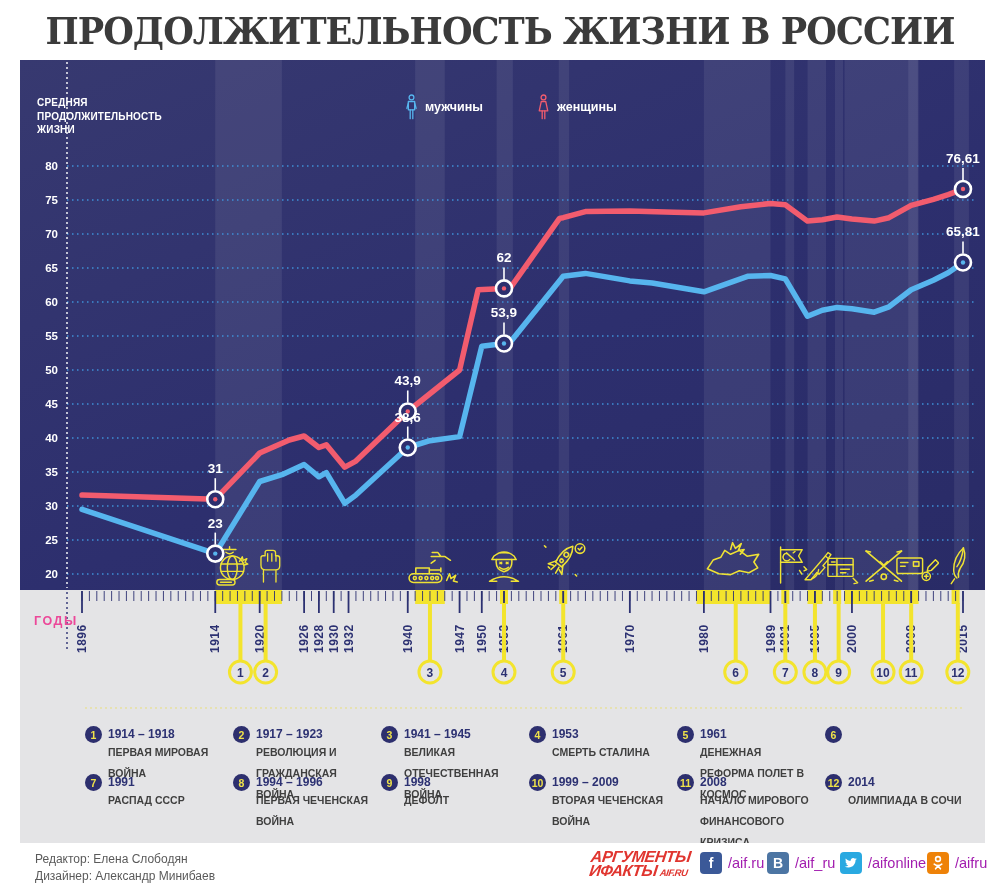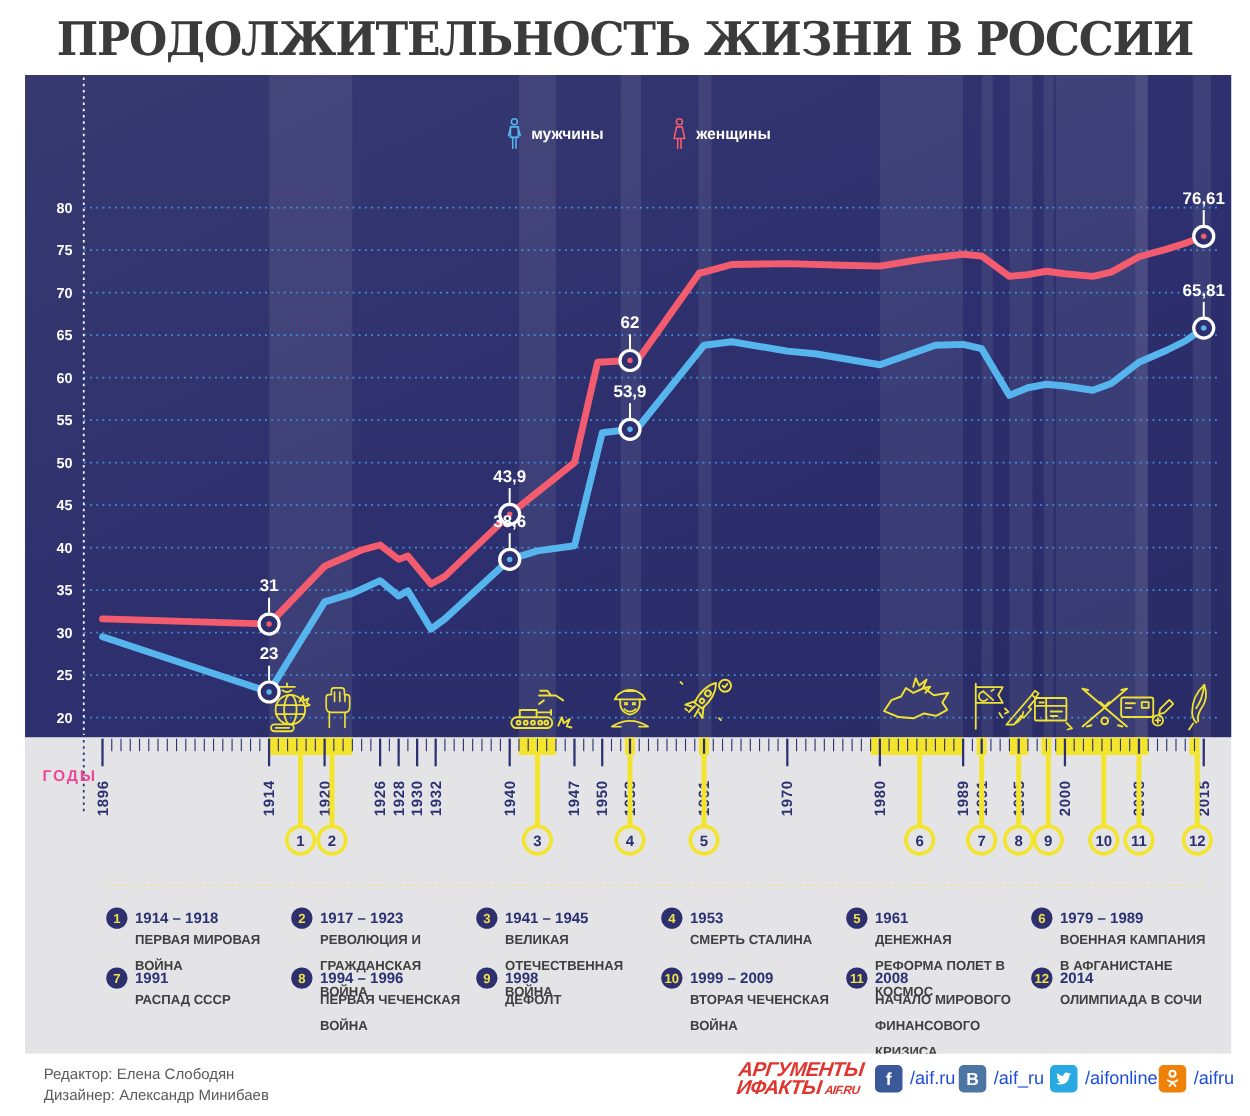--- a/index.html
+++ b/index.html
@@ -33,21 +33,21 @@
         transform:skewX(-7deg);line-height:14px;}
   .logo .l1{font-size:16px;letter-spacing:-.5px;}
   .logo .l2{font-size:16px;letter-spacing:-.5px;}
   .logo .suffix{font-size:9.5px;margin-left:3px;}
   .soc{position:absolute;top:9px;display:flex;align-items:center;gap:6px;text-decoration:none;cursor:pointer;}
   #soc-fb{left:700px;} #soc-vk{left:767px;} #soc-tw{left:840px;text-align:right;} #soc-ok{left:927px;}
   .soc-ico{width:22px;height:22px;border-radius:4px;display:flex;align-items:center;justify-content:center;
            color:#fff;font-weight:bold;font-size:14px;}
   .soc-ico.fb{background:#3b5998;} .soc-ico.vk{background:#4c75a3;}
   .soc-ico.tw{background:#29a9e1;} .soc-ico.ok{background:#ee8208;}
-  .soc-handle{color:#1d4ed8;font-size:14.5px;}
+  .soc-handle{color:#a21caf;font-size:14.5px;}
   svg text{font-family:"Liberation Sans",sans-serif;font-weight:bold;}
   .ylab{fill:#ffffff;font-size:11.5px;}
   .xlab{fill:#2c3172;font-size:12px;letter-spacing:.5px;}
   .mlab{fill:#ffffff;font-size:13.5px;}
   .bubnum{fill:#2c3172;font-size:12px;}
 </style>
 </head>
 <body>
 
 <div class="page">
@@ -485,20 +485,23 @@
         <circle cx="963" cy="189.05199999999996" r="8" fill="#2d2f6e" stroke="#fff" stroke-width="2.6"></circle>
         <circle cx="963" cy="189.05199999999996" r="2.2" fill="#f25c6e"></circle>
         <text x="963" y="163.05199999999996" text-anchor="middle" class="mlab">76,61</text>
         <line x1="963" y1="253.49200000000002" x2="963" y2="241.49200000000002" stroke="#fff" stroke-width="1.6"></line>
         <circle cx="963" cy="262.492" r="8" fill="#2d2f6e" stroke="#fff" stroke-width="2.6"></circle>
         <circle cx="963" cy="262.492" r="2.2" fill="#57b5ee"></circle>
         <text x="963" y="236.49200000000002" text-anchor="middle" class="mlab">65,81</text>
       </g>
   </svg>
 
+  <div class="yaxis-title">СРЕДНЯЯ
+ПРОДОЛЖИТЕЛЬНОСТЬ
+ЖИЗНИ</div>
 
   <div class="legend-item" id="legend-men">
     <svg width="13" height="28">
         <use href="#man-icon" width="13" height="28"></use>
       </svg>
     <span class="ltext">мужчины</span>
   </div>
   <div class="legend-item" id="legend-women">
     <svg width="13" height="28">
         <use href="#woman-icon" width="13" height="28"></use>
@@ -539,24 +542,20 @@
       </div>
       <div class="note">
         <span class="nbub">5</span>
         <div class="ntxt">
           <div class="nyears">1961</div>
           <div class="ndesc">ДЕНЕЖНАЯ РЕФОРМА ПОЛЕТ В КОСМОС</div>
         </div>
       </div>
       <div class="note">
         <span class="nbub">6</span>
-        <div class="ntxt">
-          <div class="nyears">1979 – 1989</div>
-          <div class="ndesc">ВОЕННАЯ КАМПАНИЯ В АФГАНИСТАНЕ</div>
-        </div>
       </div>
     </div>
   <div class="notes-row" id="notes-row-2">
       <div class="note">
         <span class="nbub">7</span>
         <div class="ntxt">
           <div class="nyears">1991</div>
           <div class="ndesc">РАСПАД СССР</div>
         </div>
       </div>

